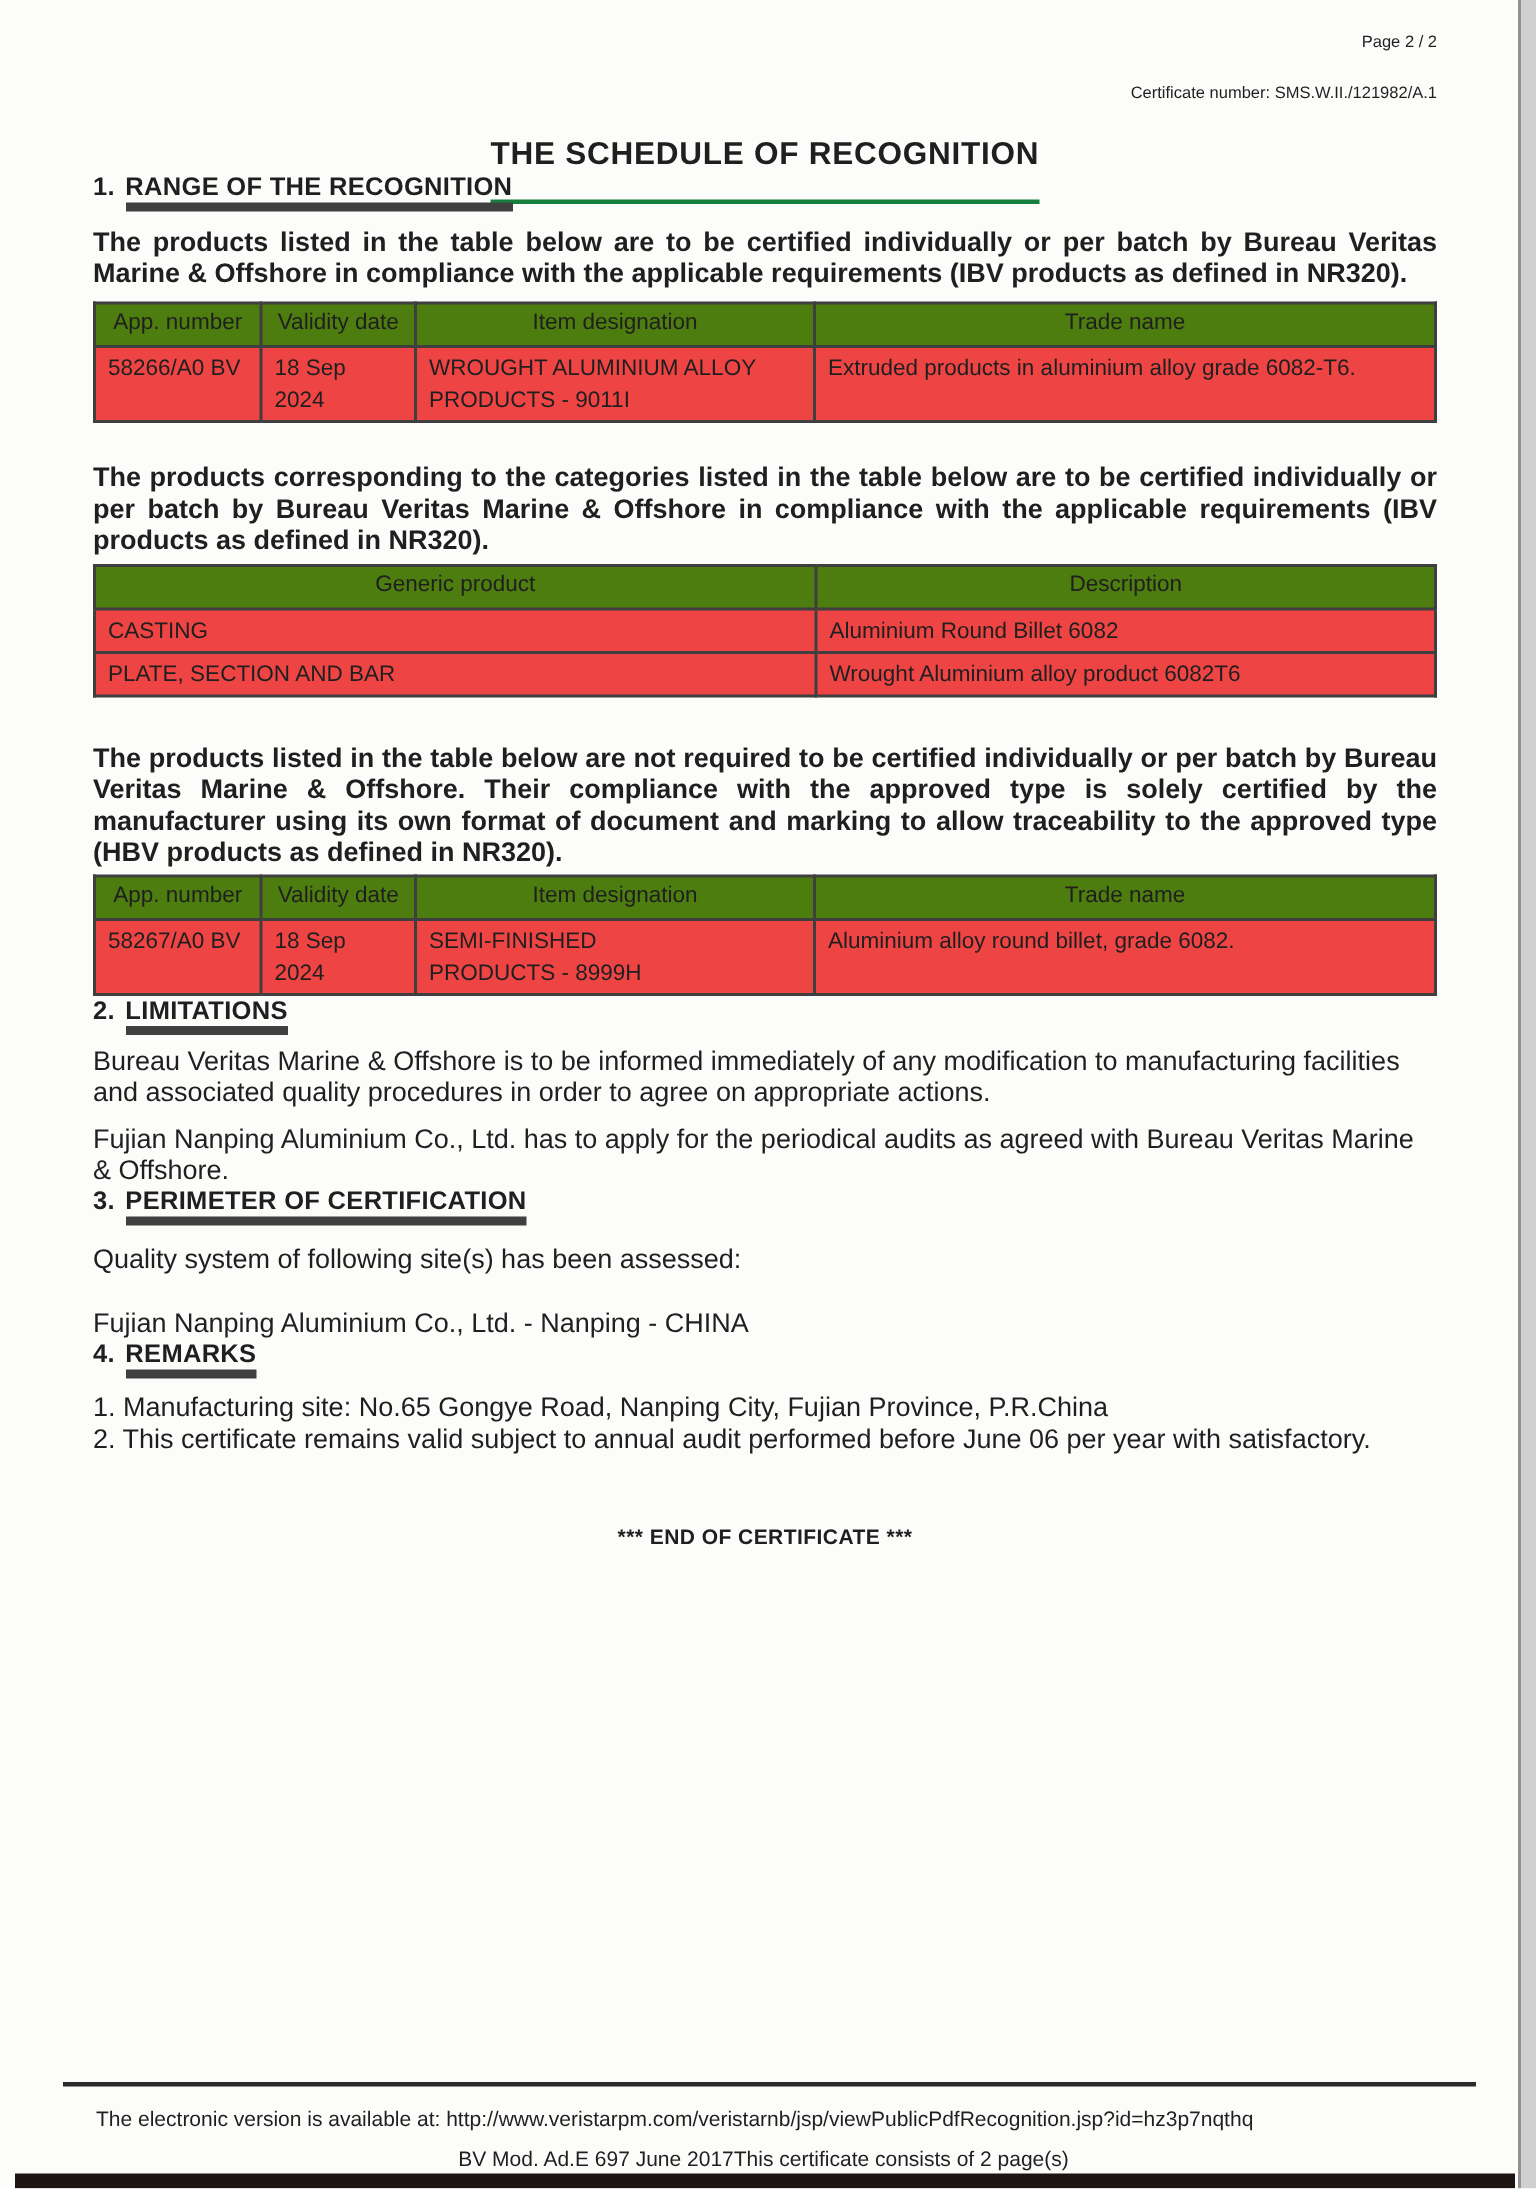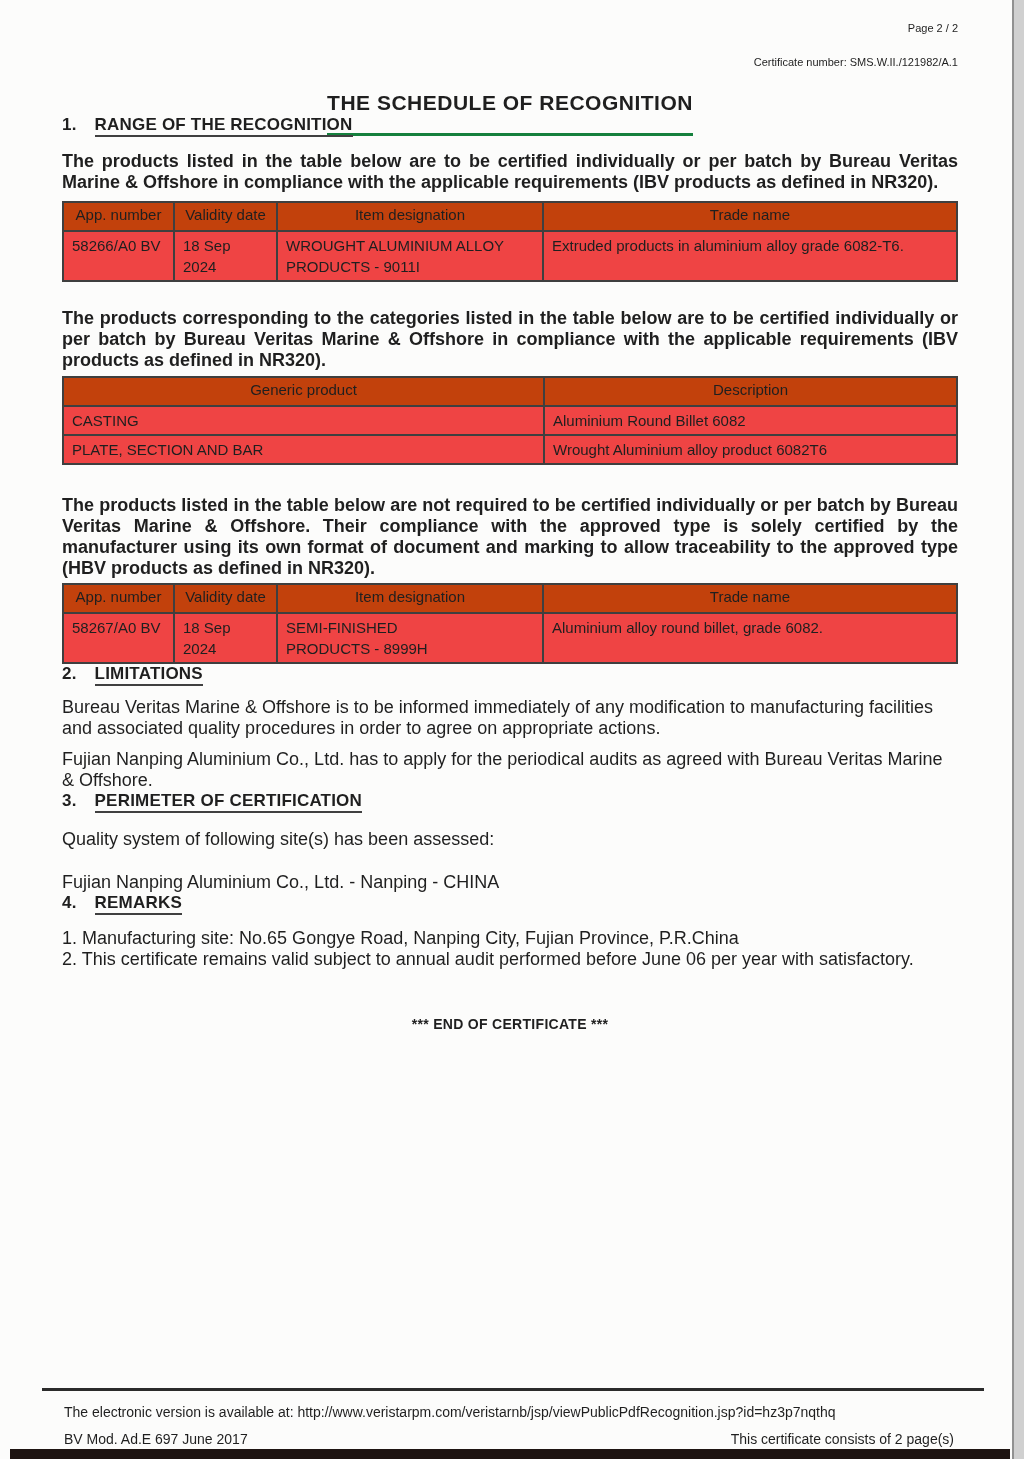--- a/index.html
+++ b/index.html
@@ -27,21 +27,21 @@
   }
   .doc-title .u{ border-bottom:3px solid #15803d; padding-bottom:19px; }
 
   
   h2.sec{
     font-size:17px;
     font-weight:700;
     margin:0;
     letter-spacing:.2px;
   }
-  h2.sec .u{ border-bottom:2px solid #404040; padding-bottom:1px; margin-left:18px;}
+  h2.sec .u{ border-bottom:6px solid #404040; padding-bottom:1px; margin-left:7px;}
   .sec1{ margin-top:61px; }
   .sec2{ margin-top:41px; }
   .sec3{ margin-top:48px; }
   .sec4{ margin-top:53px; }
 
   
   p{ margin:0; font-size:18px; line-height:21px; }
   p.b{ font-weight:700; text-align:justify; }
   .p1{ margin-top:16px; }
   .p2{ margin-top:26px; }
@@ -62,21 +62,21 @@
   }
   .t1{ margin-top:8px; }
   .t2{ margin-top:5px; }
   .t3{ margin-top:4px; }
   table.ctab th, table.ctab td{
     border:2px solid #3f3f3f;
     padding:3px 8px;
     vertical-align:top;
   }
   table.ctab th{
-    background:#c2410c;
+    background:#4d7c0f;
     font-weight:400;
     text-align:center;
     height:21px;
   }
   table.ctab td{
     background:#ef4444;
     white-space:pre-line;
     line-height:21px;
   }
   .t1 td{ height:42px; }
@@ -93,21 +93,21 @@
   
   .footer-rule{
     position:absolute; left:42px; top:1388px; width:942px; height:3px;
     background:#2b2b2b;
   }
   .footer-url{
     position:absolute; left:64px; top:1404px; font-size:14px;
   }
   .footer-row{
     position:absolute; left:64px; right:70px; top:1431px;
-    display:flex; justify-content:space-between; font-size:14px;
+    display:flex; justify-content:center; font-size:14px;
   }
 
   
   .edge-right{
     position:absolute; top:0; right:0; width:10px; height:100%;
     background:#d0d0d0; border-left:2px solid #919191;
   }
   .edge-bottom{
     position:absolute; left:10px; right:14px; bottom:0; height:10px;
     background:#1e1412;

